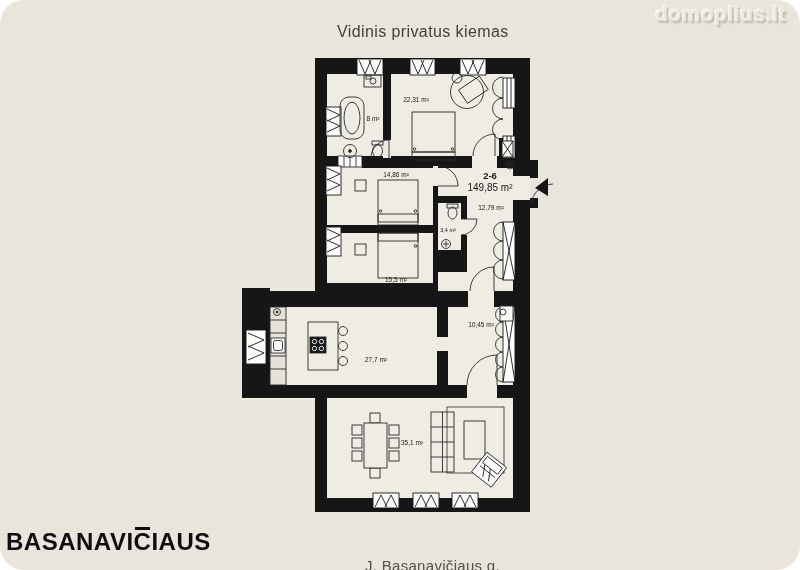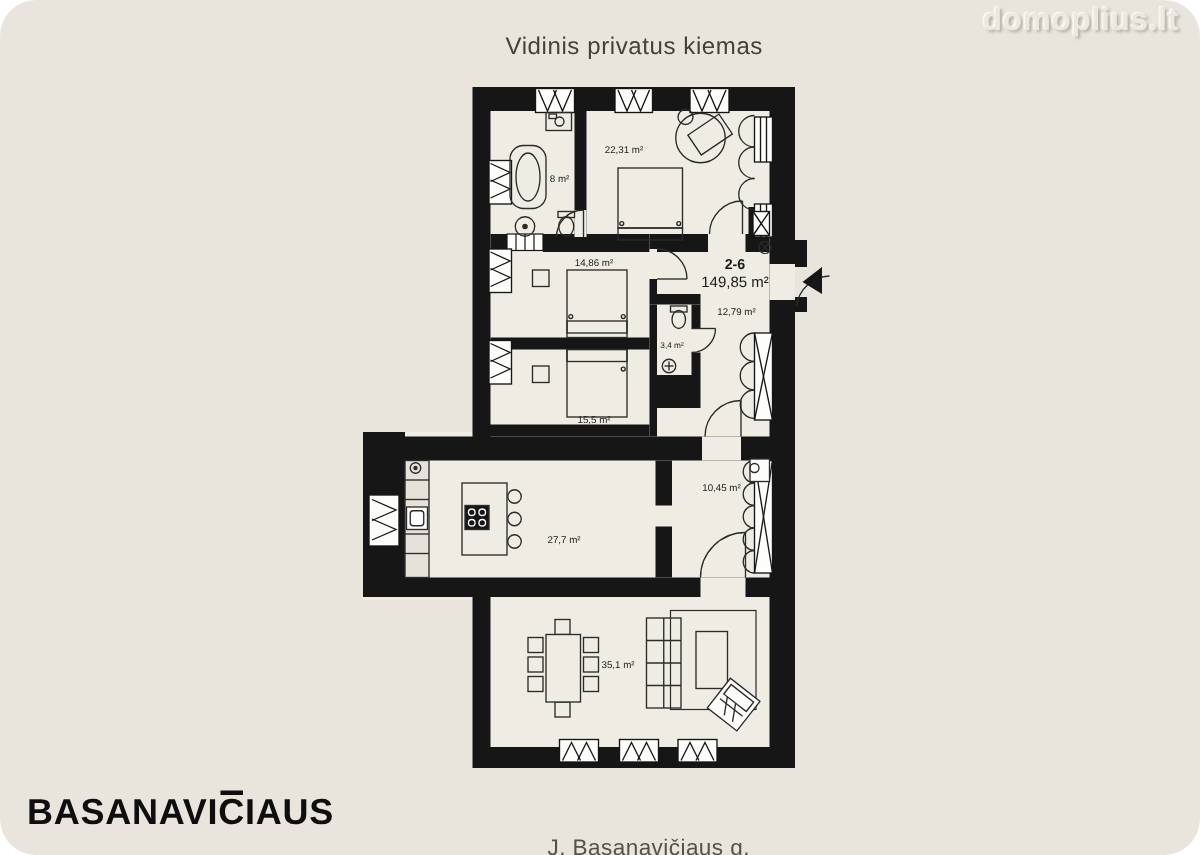--- a/index.html
+++ b/index.html
@@ -16,21 +16,21 @@
     font-size:16px;letter-spacing:.4px;
     color:#45403a;
   }
   .watermark{
     position:absolute;right:14px;top:2px;
     font-size:21px;font-weight:700;letter-spacing:.5px;
     color:#ece8df;
     text-shadow:-1px -1px 1px rgba(255,255,255,.9), 1.5px 1.5px 2px rgba(140,133,120,.55);
   }
   .logo{
-    position:absolute;left:18px;top:528px;
+    position:absolute;left:6px;top:528px;
     font-size:24px;font-weight:700;letter-spacing:.5px;
     color:#0e0e0e;white-space:nowrap;
   }
   .logo .logo-c{position:relative;display:inline-block;}
   .logo .logo-c::before{
     content:"";position:absolute;top:-1px;left:1px;right:1px;height:3px;background:#0e0e0e;
   }
   .street{
     position:absolute;left:365px;top:521px;
     font-size:15px;letter-spacing:.3px;

